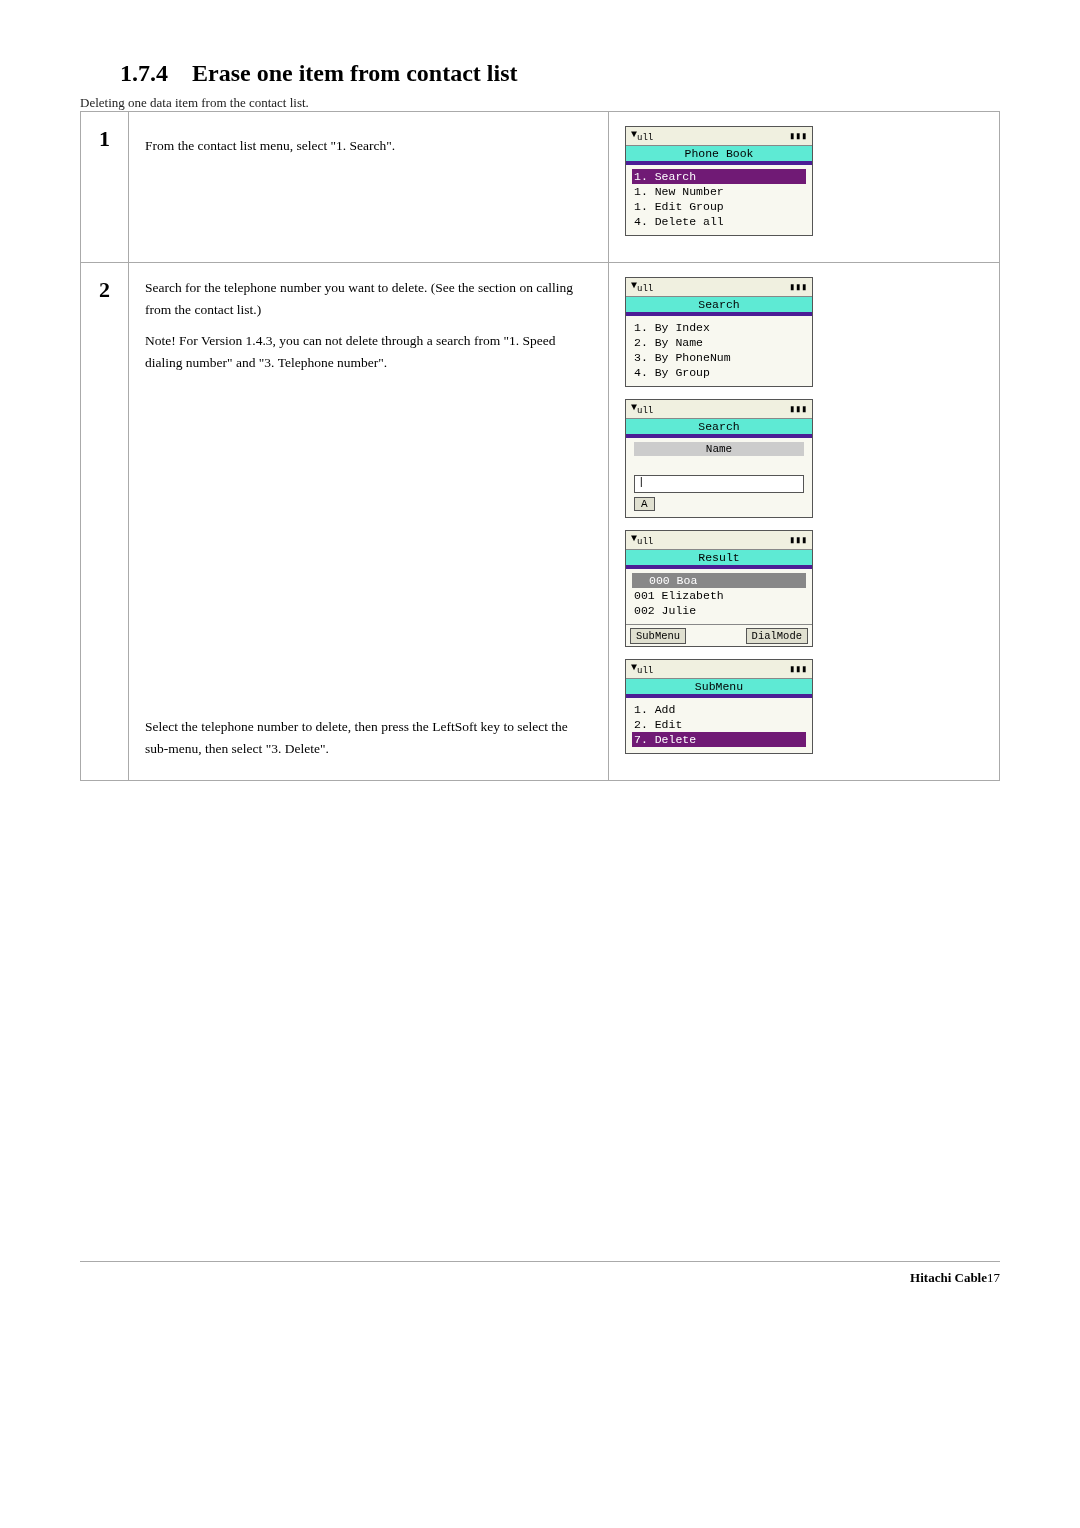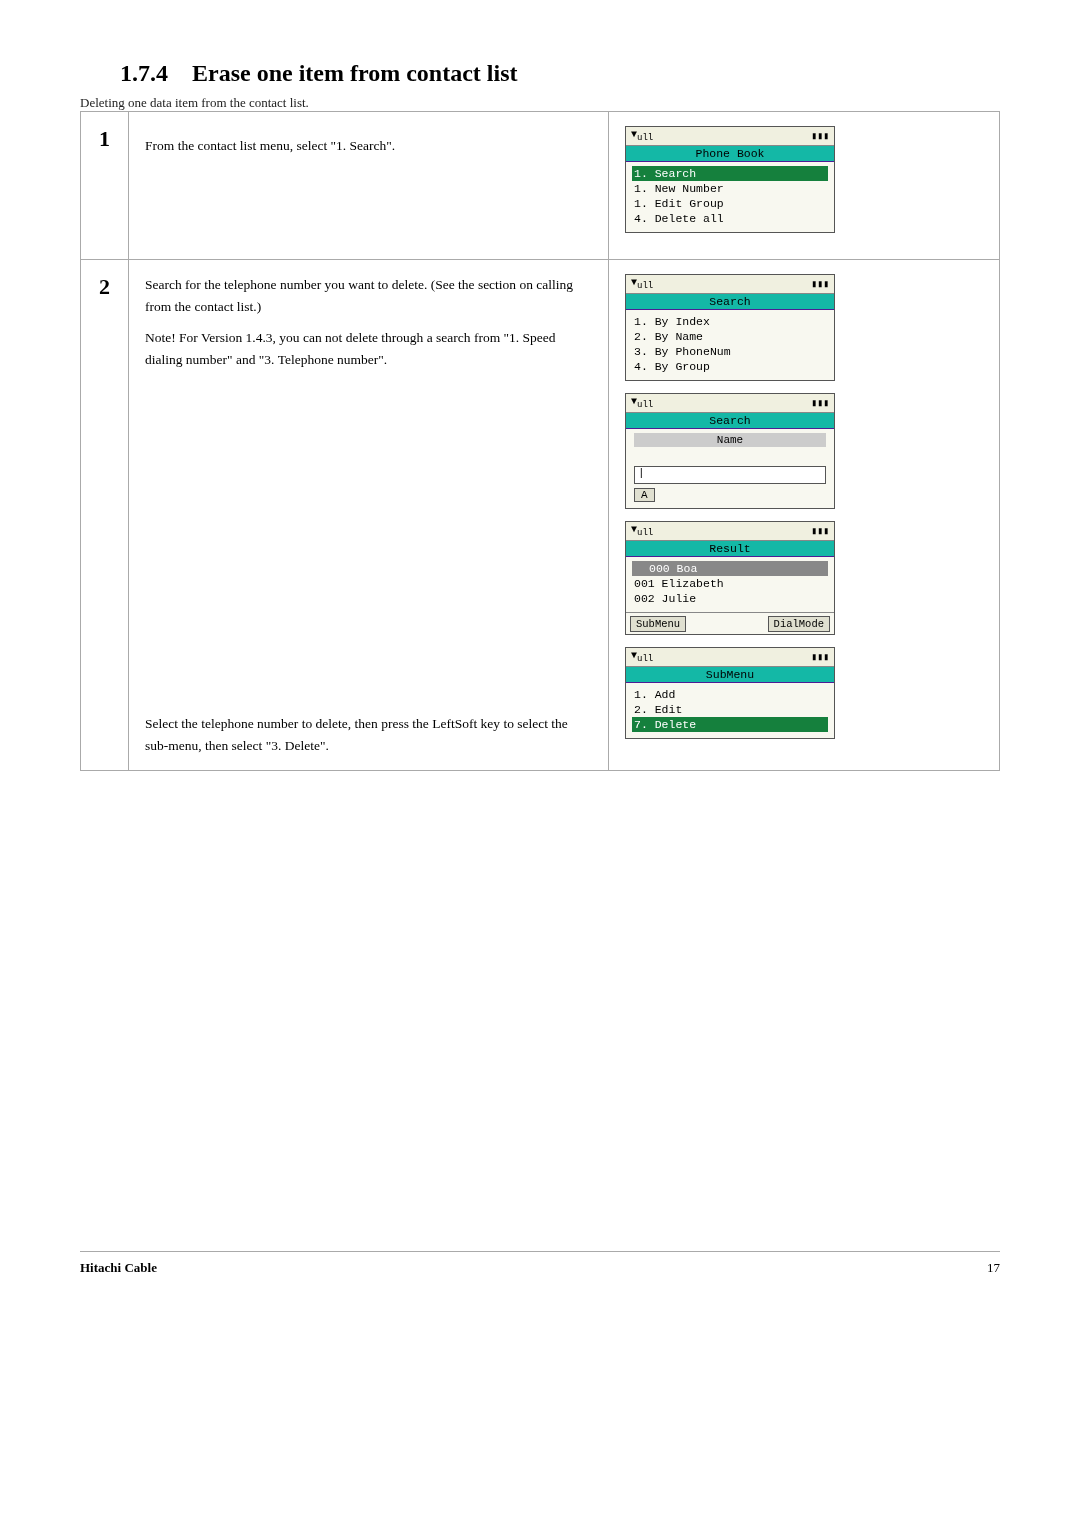--- a/index.html
+++ b/index.html
@@ -63,21 +63,21 @@
     }
 
     .step-screens {
       vertical-align: top;
       padding: 10px 12px;
     }
 
     
     .phone-screen {
       border: 1.5px solid #555;
-      width: 210px;
+      width: 188px;
       background: #f8f8f0;
       font-family: 'Courier New', Courier, monospace;
       font-size: 11.5px;
       margin-bottom: 12px;
     }
 
     .phone-status-bar {
       display: flex;
       justify-content: space-between;
       align-items: center;
@@ -89,39 +89,39 @@
     .signal-icon {
       font-size: 10px;
       letter-spacing: 0;
     }
 
     .battery-icon {
       font-size: 10px;
     }
 
     .phone-header {
-      background: #14b8a6;
+      background: #5eead4;
       color: #000;
       text-align: center;
       font-size: 11.5px;
       padding: 1px 0;
-      border-bottom: 1px solid #4c1d95;
+      border-bottom: 4px solid #4c1d95;
     }
 
     .phone-body {
       padding: 4px 8px 6px 8px;
     }
 
     .phone-body .menu-item {
       padding: 1px 0;
       font-size: 11.5px;
     }
 
     .menu-item.selected {
-      background: #15803d;
+      background: #701a75;
       color: #fff;
       padding-left: 2px;
       margin: 0 -2px;
     }
 
     .phone-input-label {
       background: #ccc;
       text-align: center;
       font-size: 11px;
       padding: 1px 0;
@@ -169,21 +169,21 @@
       color: #fff;
       padding-left: 17px;
       margin: 0 -2px;
     }
 
     .footer-bar {
       margin-top: 480px;
       border-top: 1px solid #aaa;
       padding-top: 8px;
       display: flex;
-      justify-content: space-between;
+      justify-content: flex-end;
       font-size: 13px;
     }
 
     .footer-company {
       font-weight: bold;
     }
 
     .footer-page {
       font-weight: normal;
     }

